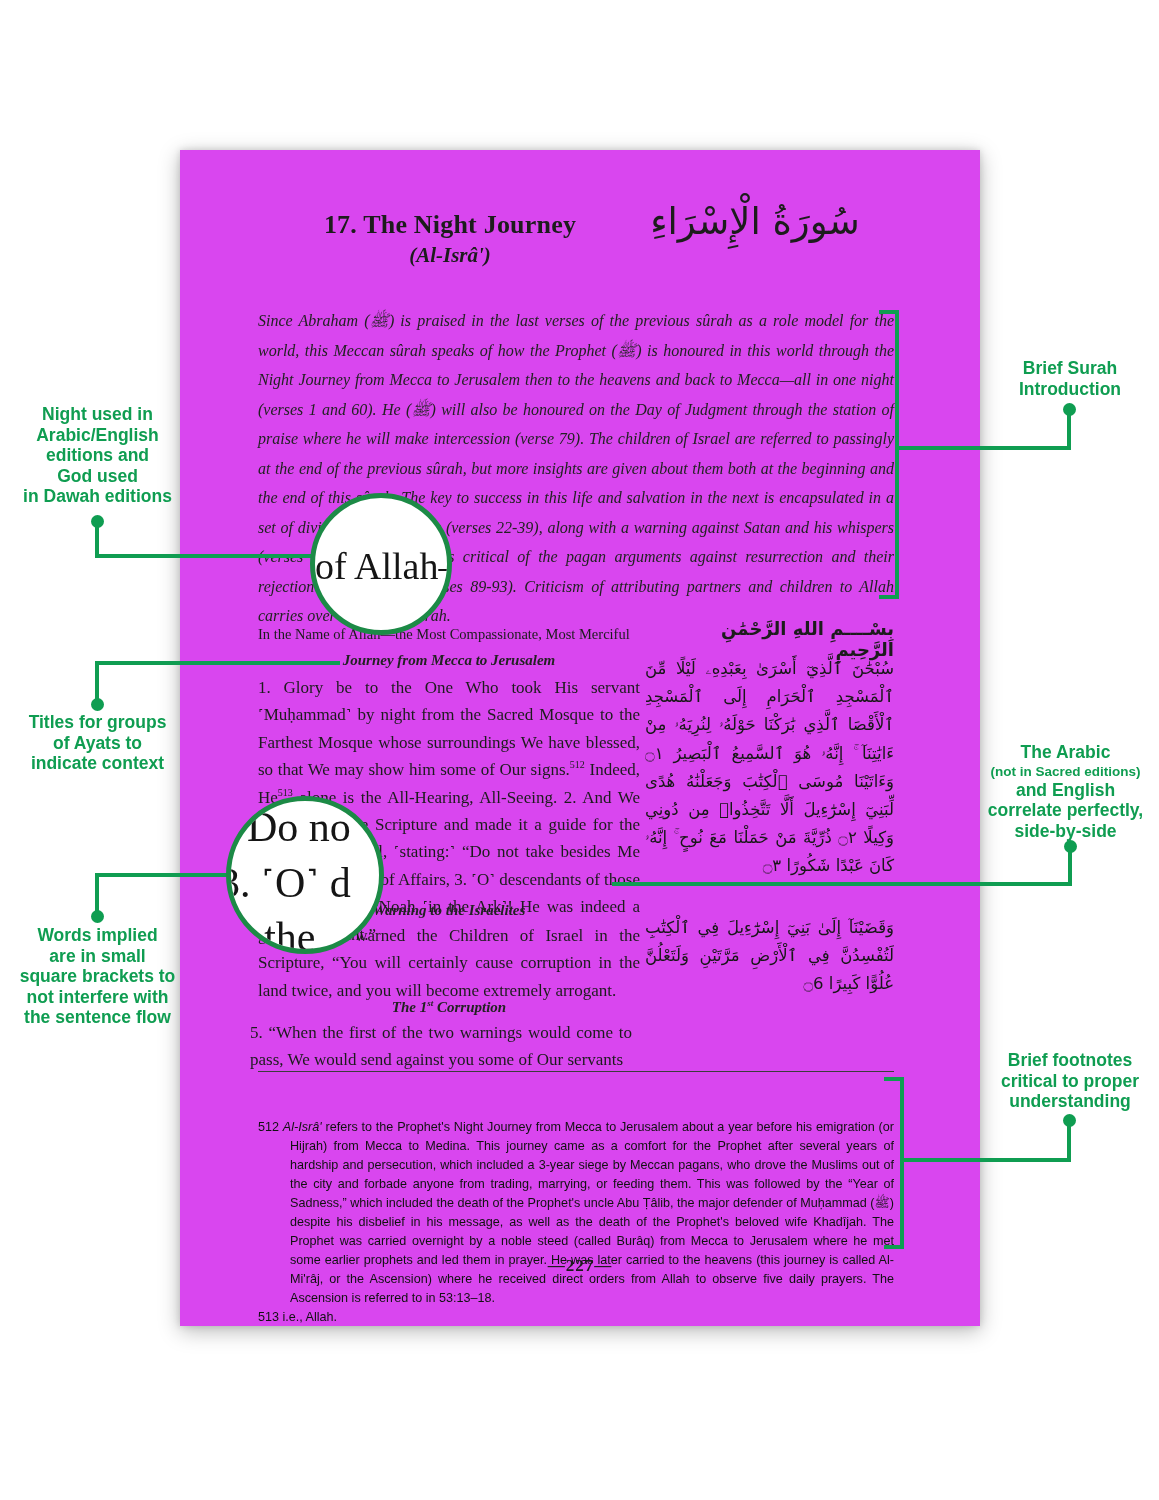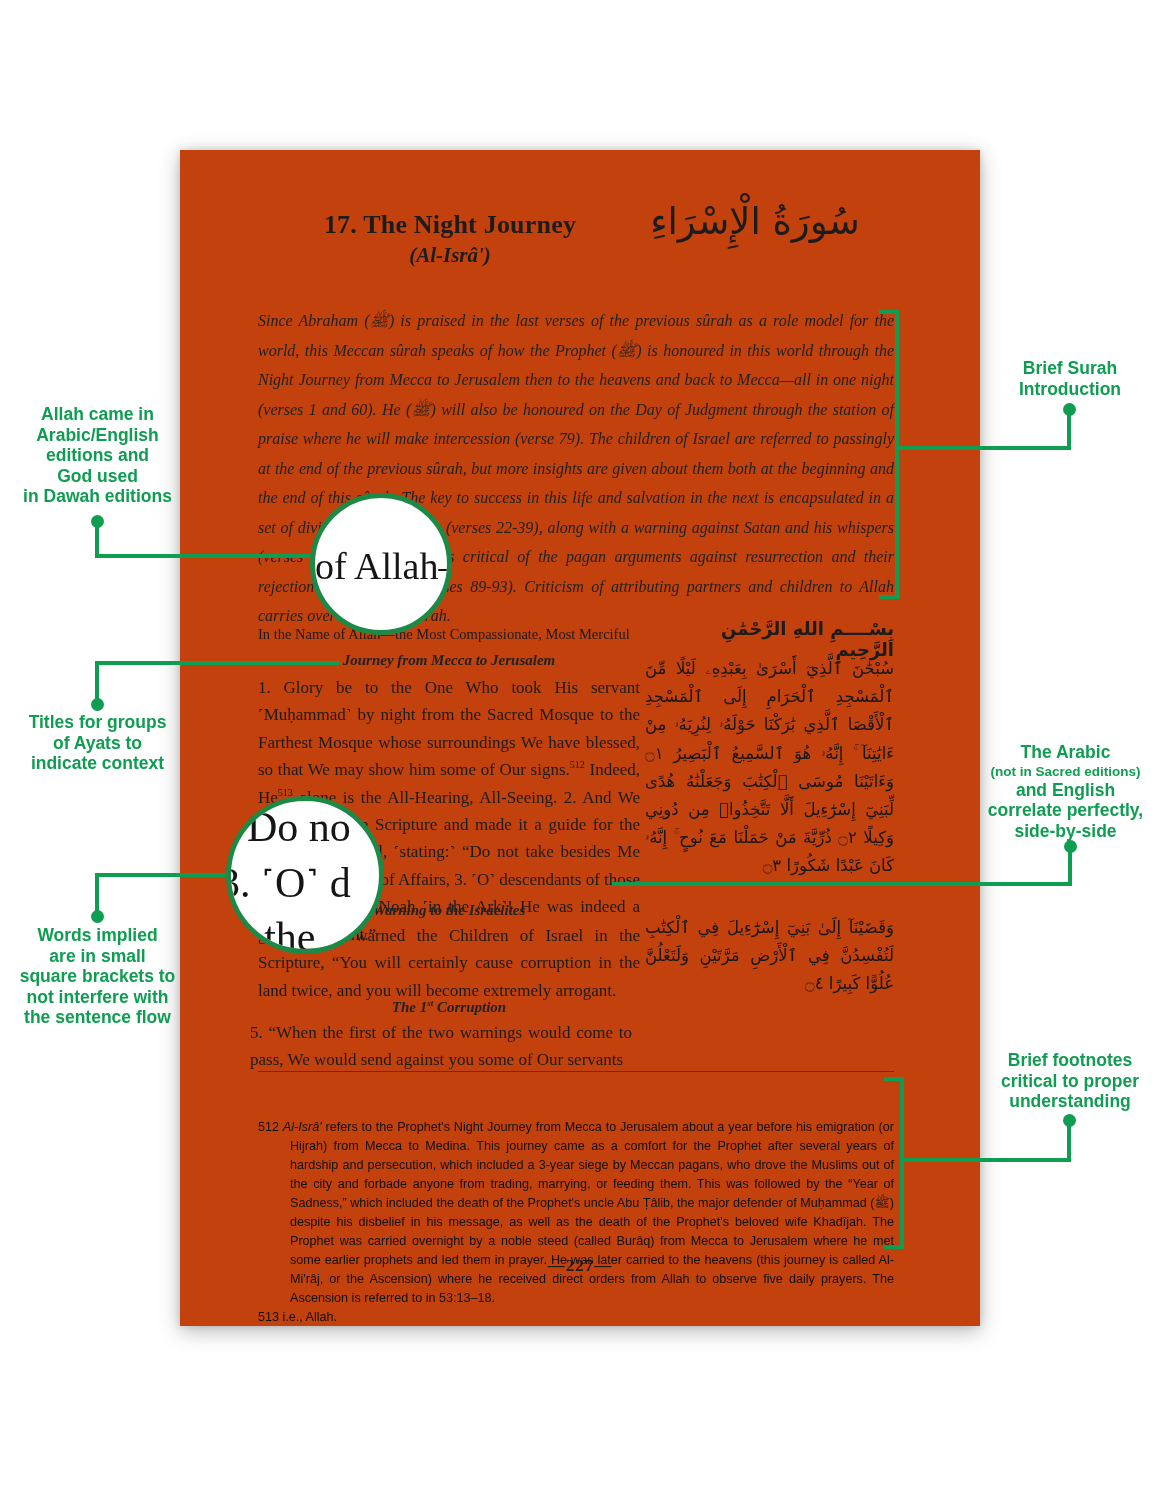--- a/index.html
+++ b/index.html
@@ -6,21 +6,21 @@
   html,body{margin:0;padding:0;}
   body{
     width:1159px;height:1500px;background:#ffffff;position:relative;
     font-family:"Liberation Serif", serif; color:var(--ink);
     overflow:hidden;
   }
   .canvas{position:absolute;left:0;top:0;width:1159px;height:1500px;}
 
   
   .page{
-    position:absolute;left:180px;top:150px;width:800px;height:1176px;background:#c2410c;
+    position:absolute;left:180px;top:150px;width:800px;height:1176px;background:#d946ef;
     box-shadow:0 5px 20px rgba(0,0,0,.28), 0 0 7px rgba(0,0,0,.14);
   }
   .abs{position:absolute;}
   .t-en{left:90px;top:60px;width:360px;text-align:center;}
   .t-en .l1{font-size:26px;font-weight:bold;letter-spacing:.2px;}
   .t-en .l2{font-size:21px;font-weight:bold;font-style:italic;margin-top:3px;}
   .t-ar{left:470px;top:50px;width:210px;text-align:center;font-family:"DejaVu Sans",sans-serif;
         font-size:37px;line-height:44px;direction:rtl;}
   .intro{left:78px;top:156px;width:636px;font-style:italic;font-size:16px;line-height:29.5px;
          text-align:justify;color:#222;}
@@ -81,21 +81,21 @@
     <div class="abs sect" style="left:78px;top:502px;">Journey from  Mecca to Jerusalem</div>
     <p class="abs verse" style="left:78px;top:524px;margin:0;"><span>1. Glory be to the One Who took His servant ˹Muḥammad˺ by night from the Sacred Mosque to the Farthest Mosque whose surroundings We have blessed, so that We may show him some of Our signs.</span><sup>512</sup><span> Indeed, He</span><sup>513</sup><span> alone is the All-Hearing, All-Seeing. </span><span>2.  And We gave Moses the Scripture and made it a guide for the Children of Israel, ˹stating:˺ “Do not take besides Me any other Trustee of Affairs, </span><span>3. ˹O˺ descendants of those We carried with Noah ˹in the Ark˺! He was indeed a grateful servant.”</span></p>
 
     <div class="abs sect" style="left:78px;top:752px;">Warning to the Israelites</div>
     <p class="abs verse" style="left:78px;top:772px;margin:0;">4. And We warned the Children of Israel in the Scripture, “You will certainly cause corruption in the land twice, and you will become extremely arrogant.</p>
 
     <div class="abs sect" style="left:78px;top:849px;"><span style="display:inline">The 1</span><sup>st</sup><span style="display:inline"> Corruption</span></div>
     <p class="abs verse" style="left:70px;top:869px;margin:0;">5.  “When the first of the two warnings would come to pass, We would send against you some of Our servants</p>
 
     <div class="abs arab" style="left:465px;top:505px;">سُبْحَٰنَ ٱلَّذِيٓ أَسْرَىٰ بِعَبْدِهِۦ لَيْلًا مِّنَ ٱلْمَسْجِدِ ٱلْحَرَامِ إِلَى ٱلْمَسْجِدِ ٱلْأَقْصَا ٱلَّذِي بَٰرَكْنَا حَوْلَهُۥ لِنُرِيَهُۥ مِنْ ءَايَٰتِنَآ ۚ إِنَّهُۥ هُوَ ٱلسَّمِيعُ ٱلْبَصِيرُ ۝١ وَءَاتَيْنَا مُوسَى ٱلْكِتَٰبَ وَجَعَلْنَٰهُ هُدًى لِّبَنِيٓ إِسْرَٰٓءِيلَ أَلَّا تَتَّخِذُوا۟ مِن دُونِي وَكِيلًا ۝٢ ذُرِّيَّةَ مَنْ حَمَلْنَا مَعَ نُوحٍ ۚ إِنَّهُۥ كَانَ عَبْدًا شَكُورًا ۝٣</div>
-    <div class="abs arab" style="left:465px;top:764px;">وَقَضَيْنَآ إِلَىٰ بَنِيٓ إِسْرَٰٓءِيلَ فِي ٱلْكِتَٰبِ لَتُفْسِدُنَّ فِي ٱلْأَرْضِ مَرَّتَيْنِ وَلَتَعْلُنَّ عُلُوًّا كَبِيرًا ۝٤</div>
+    <div class="abs arab" style="left:465px;top:764px;">وَقَضَيْنَآ إِلَىٰ بَنِيٓ إِسْرَٰٓءِيلَ فِي ٱلْكِتَٰبِ لَتُفْسِدُنَّ فِي ٱلْأَرْضِ مَرَّتَيْنِ وَلَتَعْلُنَّ عُلُوًّا كَبِيرًا ۝6</div>
 
     <div class="abs fn-rule"></div>
     <div class="abs fns">
       <div class="fn"><span>512</span>&nbsp;<span class="it">Al-Isrâ'</span><span> refers to the Prophet's Night Journey from Mecca to Jerusalem about a year before his emigration (or Hijrah) from Mecca to Medina. This journey came as a comfort for the Prophet after several years of hardship and persecution, which included a 3-year siege by Meccan pagans, who drove the Muslims out of the city and forbade anyone from trading, marrying, or feeding them. This was followed by the “Year of Sadness,” which included the death of the Prophet's uncle Abu Ṭâlib, the major defender of Muḥammad (ﷺ) despite his disbelief in his message, as well as the death of the Prophet's beloved wife Khadîjah. The Prophet was carried overnight by a noble steed (called Burâq) from Mecca to Jerusalem where he met some earlier prophets and led them in prayer. He was later carried to the heavens (this journey is called Al-Mi'râj, or the Ascension) where he received direct orders from Allah to observe five daily prayers. The Ascension is referred to in 53:13–18.</span></div>
       <div class="fn"><span>513</span><span> i.e., Allah.</span></div>
     </div>
 
     <div class="abs pageno">—227—</div>
   </div>
 
@@ -121,21 +121,21 @@
 
   <div class="dot" style="left:1064px;top:840px;"></div>
   <div class="line" style="left:1068px;top:846px;width:4px;height:40px;"></div>
   <div class="line" style="left:612px;top:882px;width:460px;height:4px;"></div>
 
   <div class="dot" style="left:1063px;top:1114px;"></div>
   <div class="line" style="left:1067px;top:1120px;width:4px;height:42px;"></div>
   <div class="line" style="left:902px;top:1158px;width:167px;height:4px;"></div>
 
   <div class="ann" style="left:5px;top:404px;width:185px;">
-    <span>Allah came in</span>
+    <span>Night used in</span>
     <span>Arabic/English</span>
     <span>editions and</span>
     <span>God used</span>
     <span>in Dawah editions</span>
   </div>
   <div class="ann" style="left:5px;top:712px;width:185px;text-align:center;">
     <span>Titles for groups</span>
     <span>of Ayats to</span>
     <span>indicate context</span>
   </div>

